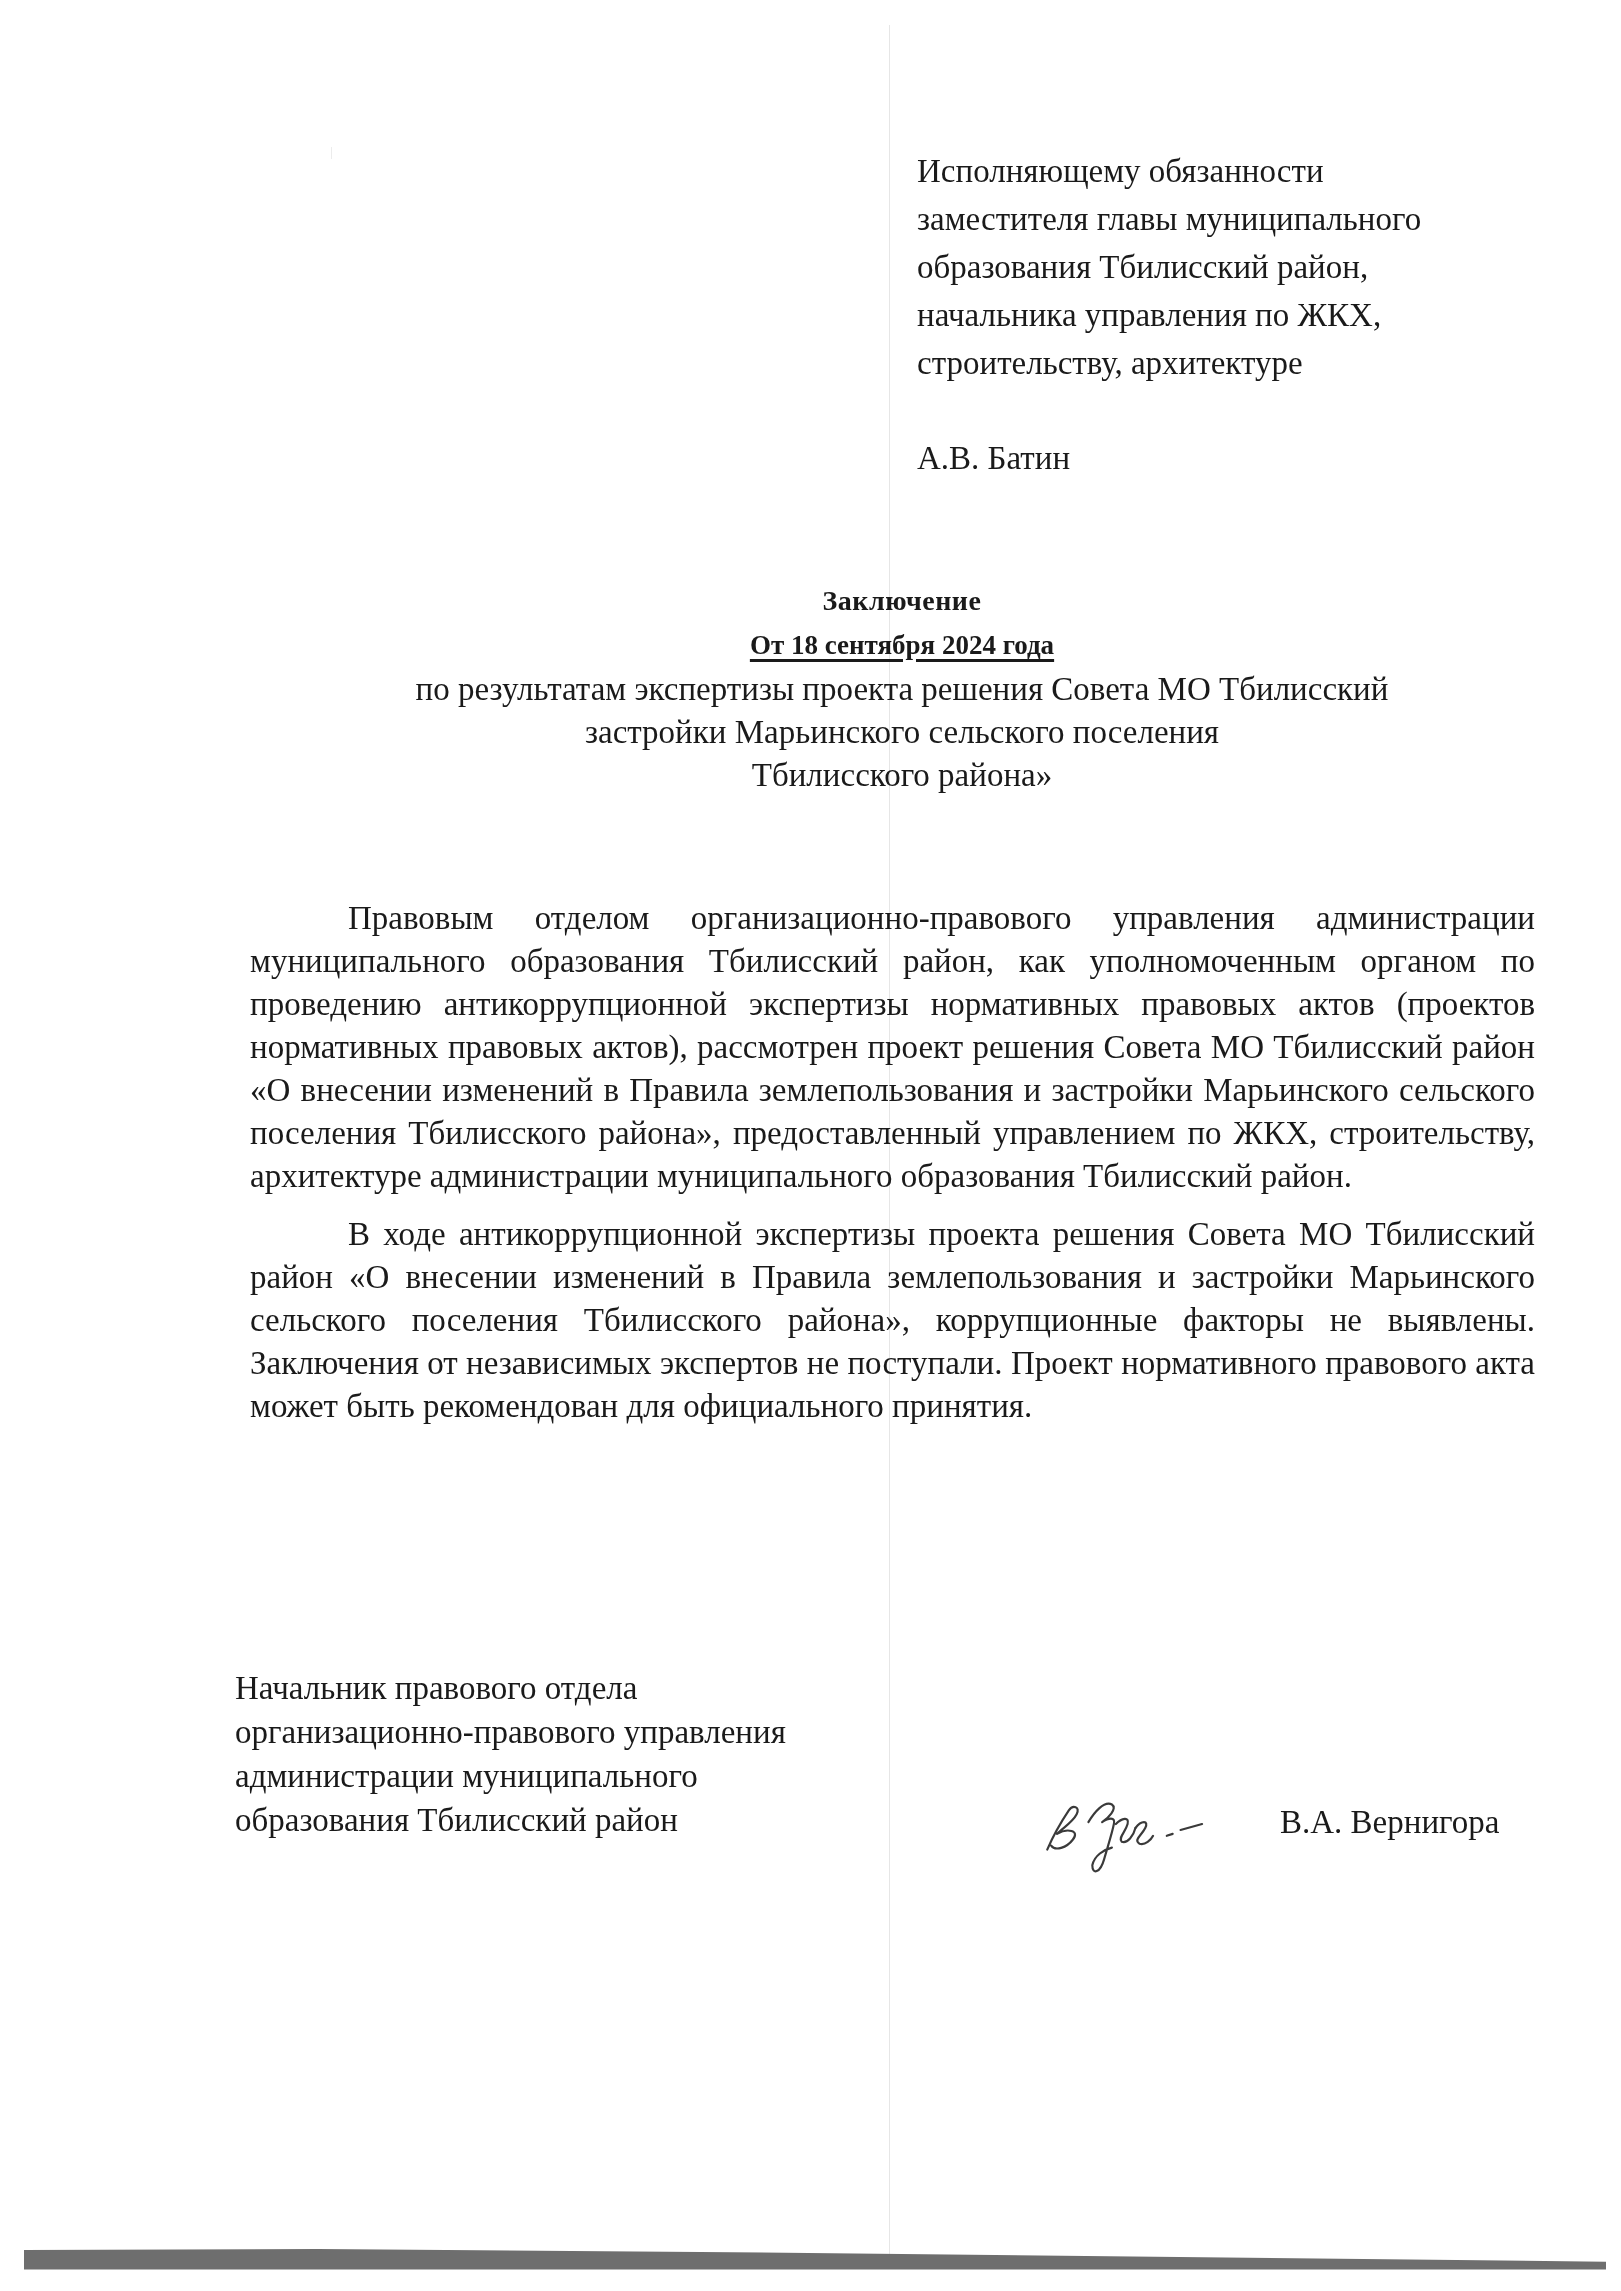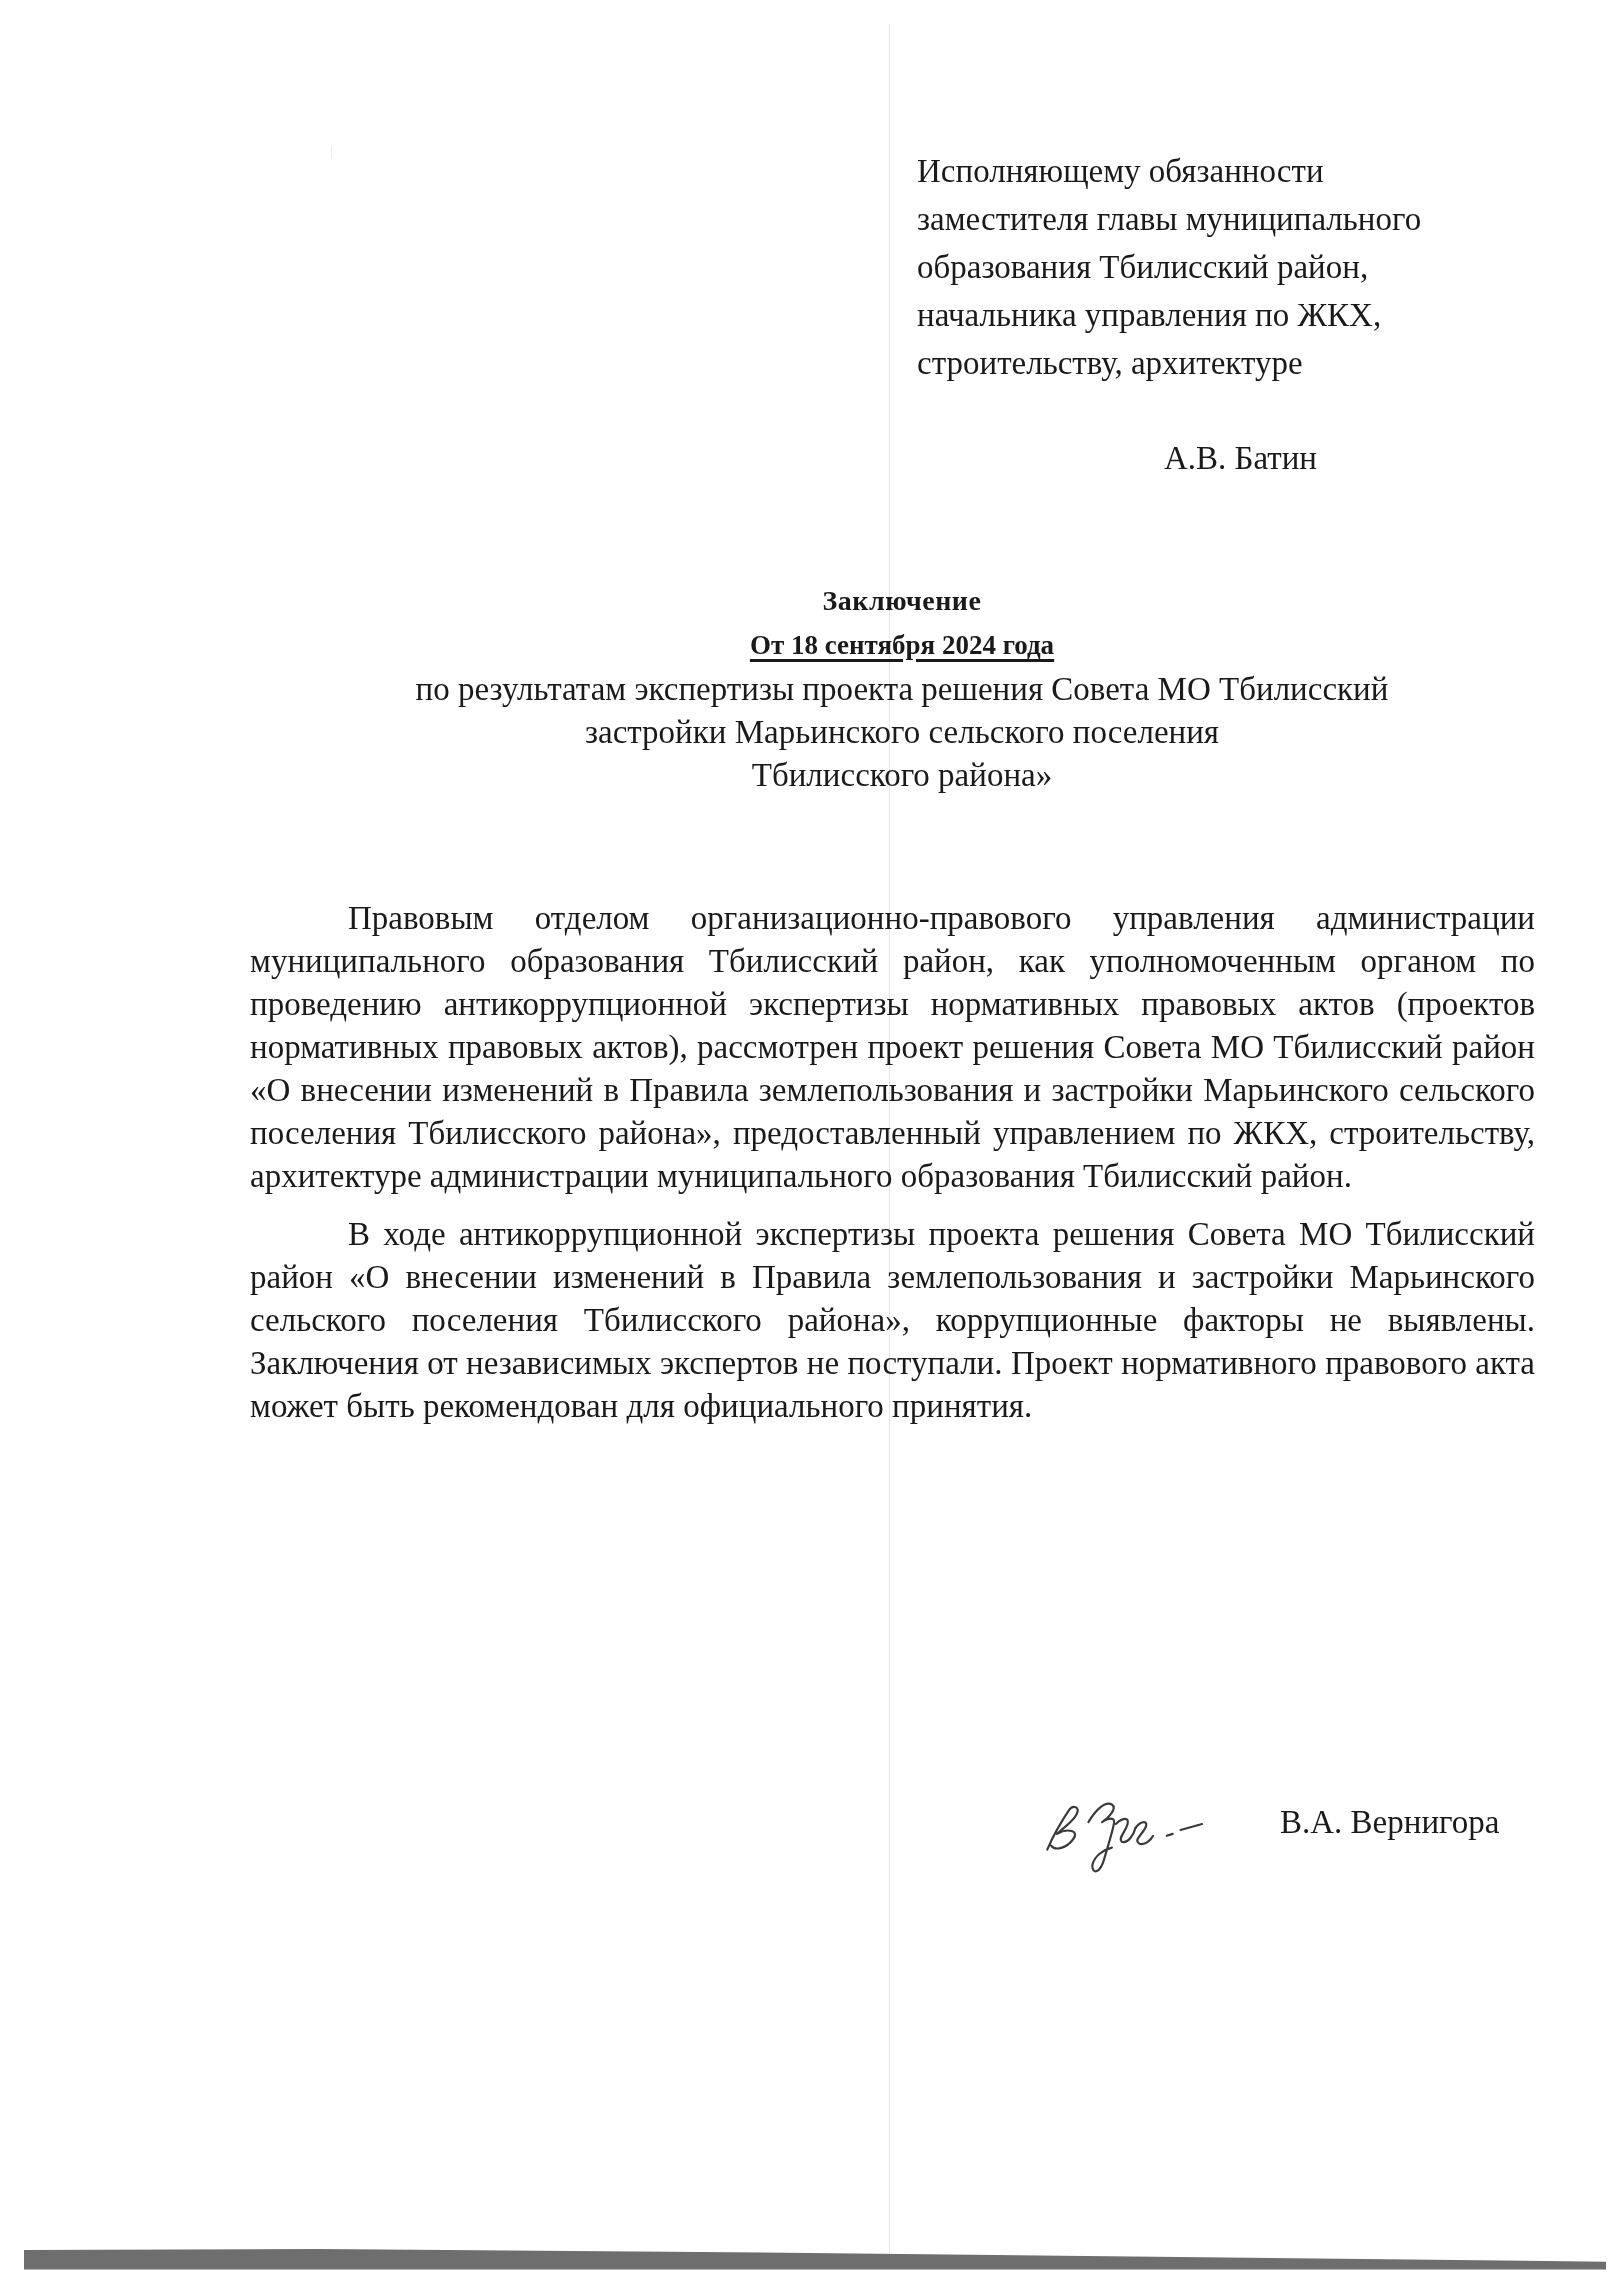--- a/index.html
+++ b/index.html
@@ -5,21 +5,21 @@
   html, body { margin: 0; padding: 0; background: #ffffff; }
   body { width: 1621px; height: 2292px; position: relative; overflow: hidden;
          font-family: "Liberation Serif", "DejaVu Serif", serif; color: #1a1a1a; }
   .page { position: absolute; inset: 0; }
   .fold-line { position: absolute; left: 889px; top: 24.5px; width: 1px; height: 2235px; background: #e6e6e6; }
   .edge-mark { position: absolute; left: 331px; top: 147px; width: 1px; height: 11.8px; background: #ececec; }
 
   .addressee { position: absolute; left: 917px; top: 147px; width: 647px;
                font-size: 33px; line-height: 48px; }
   .addressee .line { display: block; white-space: nowrap; }
-  .addressee .name { display: block; margin-top: 47px; text-align: center; }
+  .addressee .name { display: block; margin-top: 47px; }
 
   .title-block { position: absolute; left: 314px; top: 578px; width: 1176px; text-align: center; }
   .title { font-weight: bold; font-size: 28px; line-height: 45px; display: block; letter-spacing: 0.5px; }
   .date { font-weight: bold; font-size: 27px; line-height: 45px; display: inline-block;
           text-decoration: underline; text-decoration-thickness: 2.9px; text-underline-offset: 4.9px; }
   .subtitle { font-size: 33px; line-height: 43px; display: block; }
 
   .body-text { position: absolute; left: 235px; top: 882px; width: 1315px;
                font-size: 33px; line-height: 43px; text-align: justify; }
   .body-text p { margin: 15px; text-indent: 98px; }
@@ -54,20 +54,26 @@
     <span class="subtitle">по результатам экспертизы проекта решения Совета МО Тбилисский</span>
     <span class="subtitle">застройки Марьинского сельского поселения</span>
     <span class="subtitle">Тбилисского района»</span>
   </div>
 
   <div class="body-text">
     <p>Правовым отделом организационно-правового управления администрации муниципального образования Тбилисский район, как уполномоченным органом по проведению антикоррупционной экспертизы нормативных правовых актов (проектов нормативных правовых актов), рассмотрен проект решения Совета МО Тбилисский район «О внесении изменений в Правила землепользования и застройки Марьинского сельского поселения Тбилисского района», предоставленный управлением по ЖКХ, строительству, архитектуре администрации муниципального образования Тбилисский район.</p>
     <p>В ходе антикоррупционной экспертизы проекта решения Совета МО Тбилисский район «О внесении изменений в Правила землепользования и застройки Марьинского сельского поселения Тбилисского района», коррупционные факторы не выявлены. Заключения от независимых экспертов не поступали. Проект нормативного правового акта может быть рекомендован для официального принятия.</p>
   </div>
 
+  <div class="signer">
+    <span class="line">Начальник правового отдела</span>
+    <span class="line">организационно-правового управления</span>
+    <span class="line">администрации муниципального</span>
+    <span class="line">образования Тбилисский район</span>
+  </div>
 
   <svg class="signature" viewBox="0 0 200 100">
     <g fill="none" stroke="#3a3a3a" stroke-width="2.2" stroke-linecap="round" stroke-linejoin="round">
       <path d="M38 72 C44 58 52 44 60 32 C64 26 72 28 68 36 C64 44 54 50 48 56 C58 50 72 52 64 62 C58 70 46 74 42 68"></path>
       <path d="M80 44 C86 34 96 22 104 26 C110 30 100 40 94 44 C100 40 108 38 106 46 C104 56 100 68 96 82 C92 96 84 98 84 88 C86 78 96 72 104 70"></path>
       <path d="M108 46 C114 40 122 38 120 46 C118 54 110 60 114 64 C120 66 126 58 128 50"></path>
       <path d="M128 50 C134 42 142 42 138 50 C134 58 126 62 132 66 C138 68 144 62 146 58"></path>
       <path d="M160 58 L166 56"></path>
       <path d="M174 52 L196 46"></path>
     </g>

